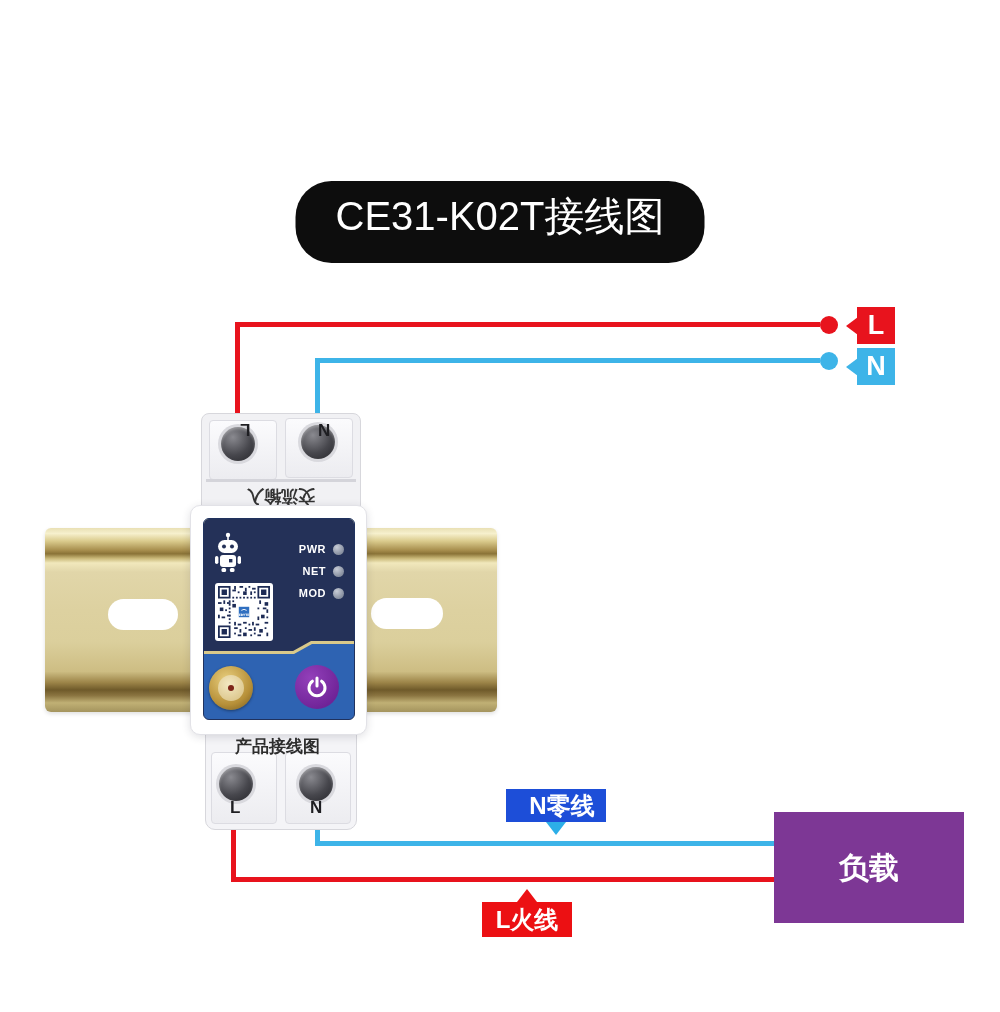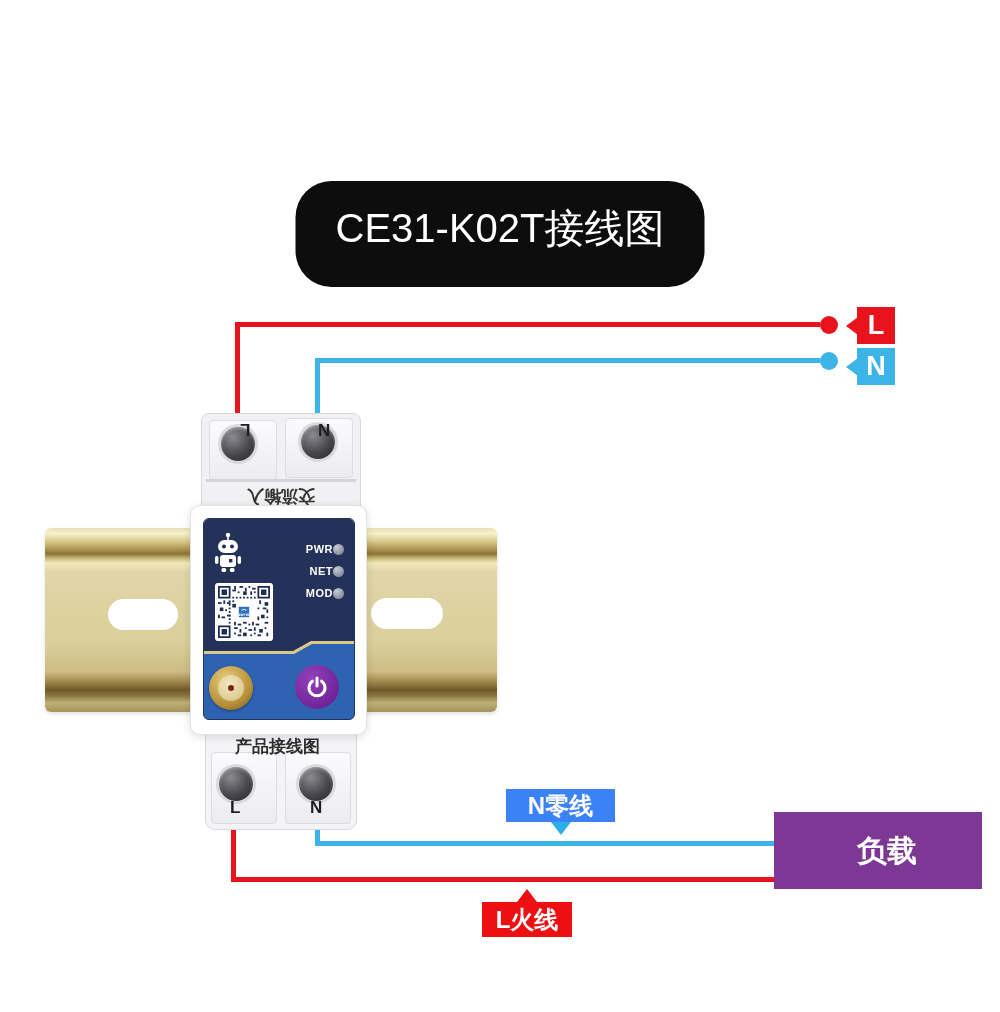--- a/index.html
+++ b/index.html
@@ -7,21 +7,21 @@
     position:relative;width:1000px;height:1012px;background:#ffffff;overflow:hidden;
     font-family:"Liberation Sans","DejaVu Sans",sans-serif;
   }
   
   .title{
     position:absolute;left:0;right:0;top:40px;text-align:center;
     font-size:70px;font-weight:700;color:#000;letter-spacing:2px;
   }
   .badge-pill{
     position:absolute;left:50%;top:181px;transform:translateX(-50%);
-    height:82px;line-height:71px;padding:12px 40px;border-radius:36px;
+    height:82px;line-height:71px;padding:0 40px;border-radius:36px;
     background:#0d0d0d;color:#fff;font-size:40px;font-weight:500;white-space:nowrap;
   }
   
   .wire{position:absolute;z-index:1;}
   .w-red{background:#e8131d;}
   .w-blue{background:#3db4e8;}
   .dot{position:absolute;width:18px;height:18px;border-radius:50%;z-index:2;}
   .dot-red{background:#e8131d;}
   .dot-blue{background:#3db4e8;}
   
@@ -33,36 +33,36 @@
     position:absolute;left:-11px;top:50%;transform:translateY(-50%);
     width:0;height:0;border-top:9px solid transparent;border-bottom:9px solid transparent;
   }
   .sb-red{background:#e8131d;}  .sb-red .notch{border-right:12px solid #e8131d;}
   .sb-blue{background:#3db4e8;} .sb-blue .notch{border-right:12px solid #3db4e8;}
   
   .wire-tag{
     position:absolute;z-index:3;color:#fff;font-weight:700;font-size:24px;
     display:flex;align-items:center;justify-content:center;
   }
-  .tag-neutral{background:#3b82f6;left:506px;top:789px;width:109px;height:33px;}
+  .tag-neutral{background:#1d4ed8;left:506px;top:789px;width:88px;height:33px;padding-left:12px;}
   .tag-neutral .ptr{
     position:absolute;left:50%;top:33px;transform:translateX(-50%);
     width:0;height:0;border-left:10px solid transparent;border-right:10px solid transparent;
     border-top:13px solid #2caee8;
   }
   .tag-live{background:#ec1013;left:482px;top:902px;width:90px;height:35px;}
   .tag-live .ptr{
     position:absolute;left:50%;top:-13px;transform:translateX(-50%);
     width:0;height:0;border-left:10px solid transparent;border-right:10px solid transparent;
     border-bottom:13px solid #ec1013;
   }
   
   .load-box{
-    position:absolute;left:774px;top:812px;width:190px;height:77px;background:#7d3795;z-index:3;
-    display:flex;flex-direction:column;align-items:center;justify-content:center;color:#fff;padding-left:18px;
+    position:absolute;left:774px;top:812px;width:190px;height:111px;background:#7d3795;z-index:3;
+    display:flex;flex-direction:column;align-items:center;justify-content:center;color:#fff;
   }
   .load-box .l1{font-size:30px;font-weight:700;line-height:1.25;}
   .load-box .l2{font-size:22px;font-weight:500;line-height:1.25;}
   
   .rail{
     position:absolute;left:45px;top:528px;width:452px;height:184px;border-radius:6px;z-index:0;
     background:linear-gradient(180deg,
       #e9e0b4 0%, #f6f0cd 3%, #dbcc8e 7%, #a88f4e 12%, #8a7337 14%,
       #c9b878 16.5%, #f1e8bc 19%, #e1d6a9 24%, #ddd1a0 45%, #dbcf9c 62%,
       #cdbd83 78%, #9c8448 84%, #6f5a2a 88%, #8a7440 91%, #c0b075 95%, #a4945e 100%);
@@ -101,21 +101,21 @@
   }
   .panel .gold{
     position:absolute;inset:0;background:#d9c98a;
     clip-path:polygon(0 0,150px 0,150px 125px,108px 125px,90px 135px,0 135px);
   }
   .panel .navy{
     position:absolute;inset:0;background:#243158;
     clip-path:polygon(0 0,150px 0,150px 122px,107px 122px,89px 132px,0 132px);
   }
   .robot{position:absolute;left:10px;top:13px;width:28px;height:40px;}
-  .led-row{position:absolute;right:10px;display:flex;align-items:center;height:12px;}
+  .led-row{position:absolute;right:10px;display:flex;align-items:center;gap:7px;height:12px;}
   .led-row .lbl{font-size:11px;font-weight:700;color:#fff;letter-spacing:.5px;}
   .led{
     width:11px;height:11px;border-radius:50%;
     background:radial-gradient(circle at 35% 30%, #c7ccd6, #8b93a3 65%, #747c8c);
   }
   .qr{
     position:absolute;left:11px;top:64px;width:58px;height:58px;background:#fff;border-radius:3px;
     display:flex;align-items:center;justify-content:center;
   }
   .qr svg{width:52px;height:52px;}

